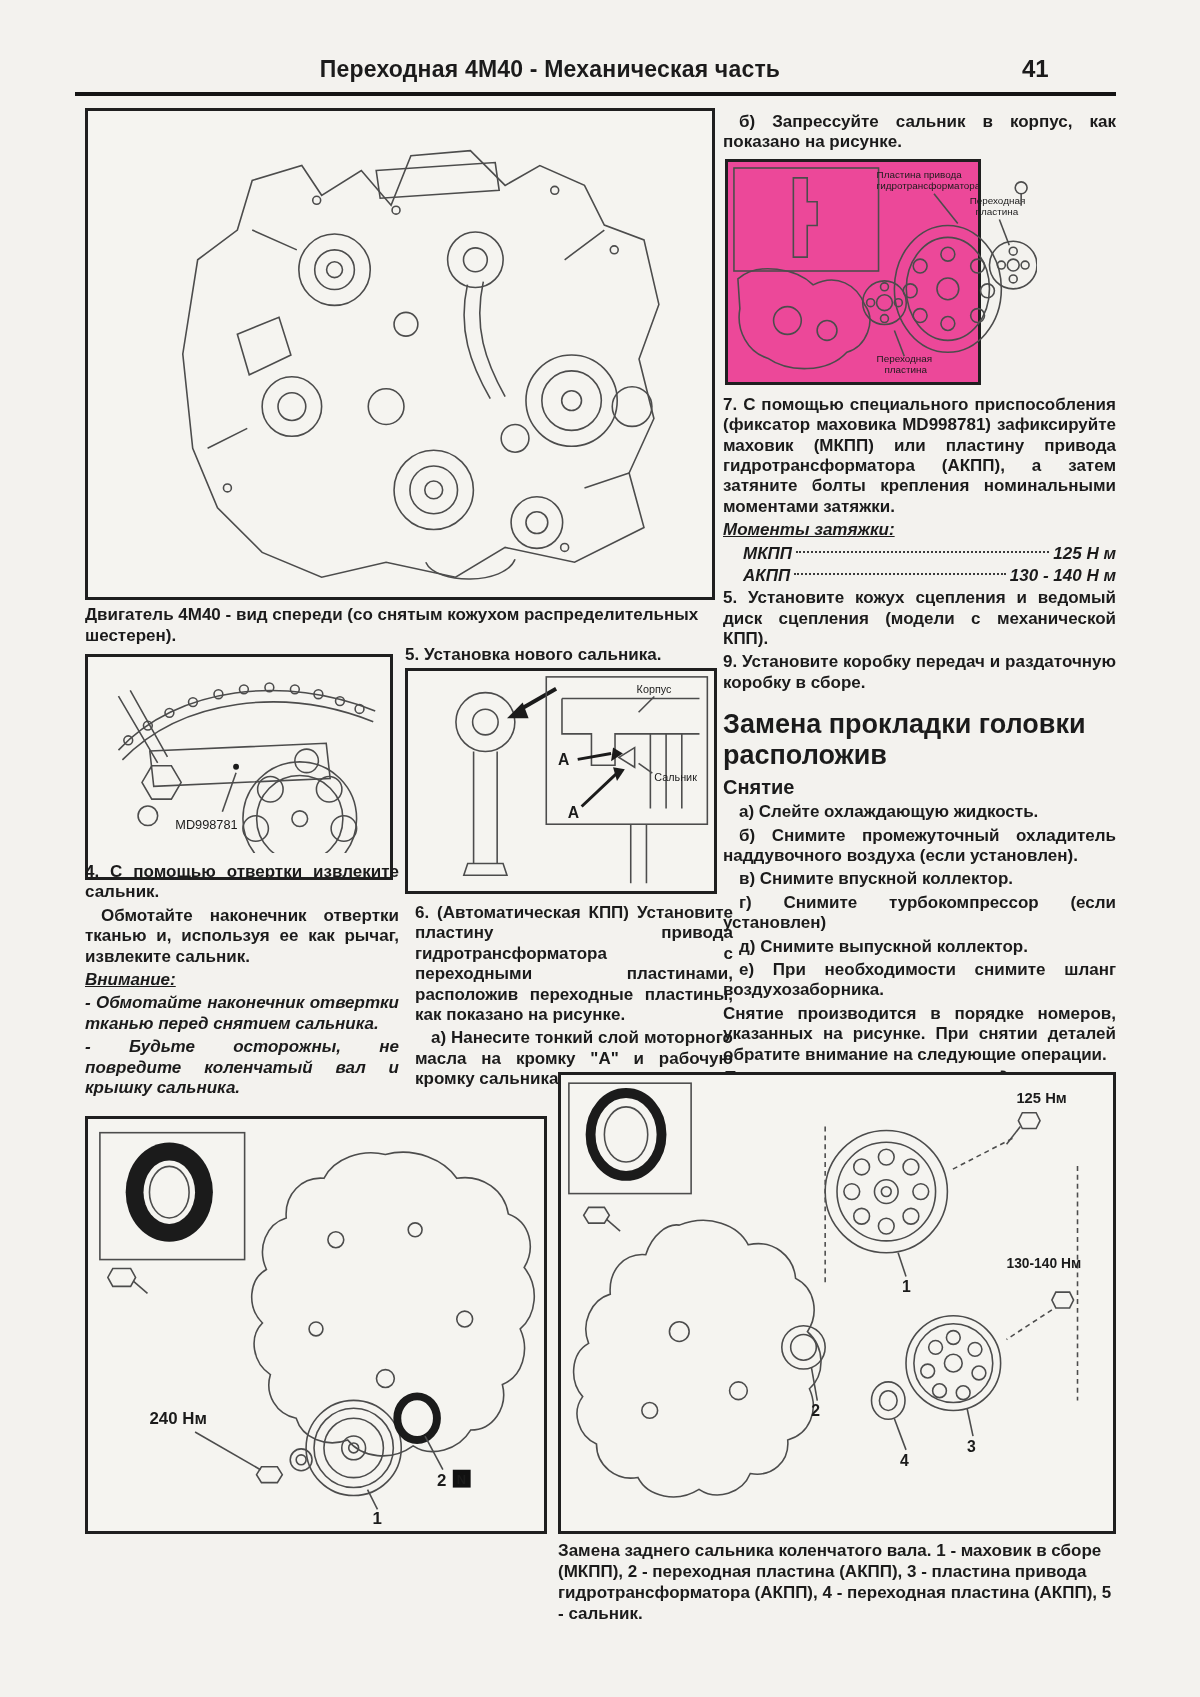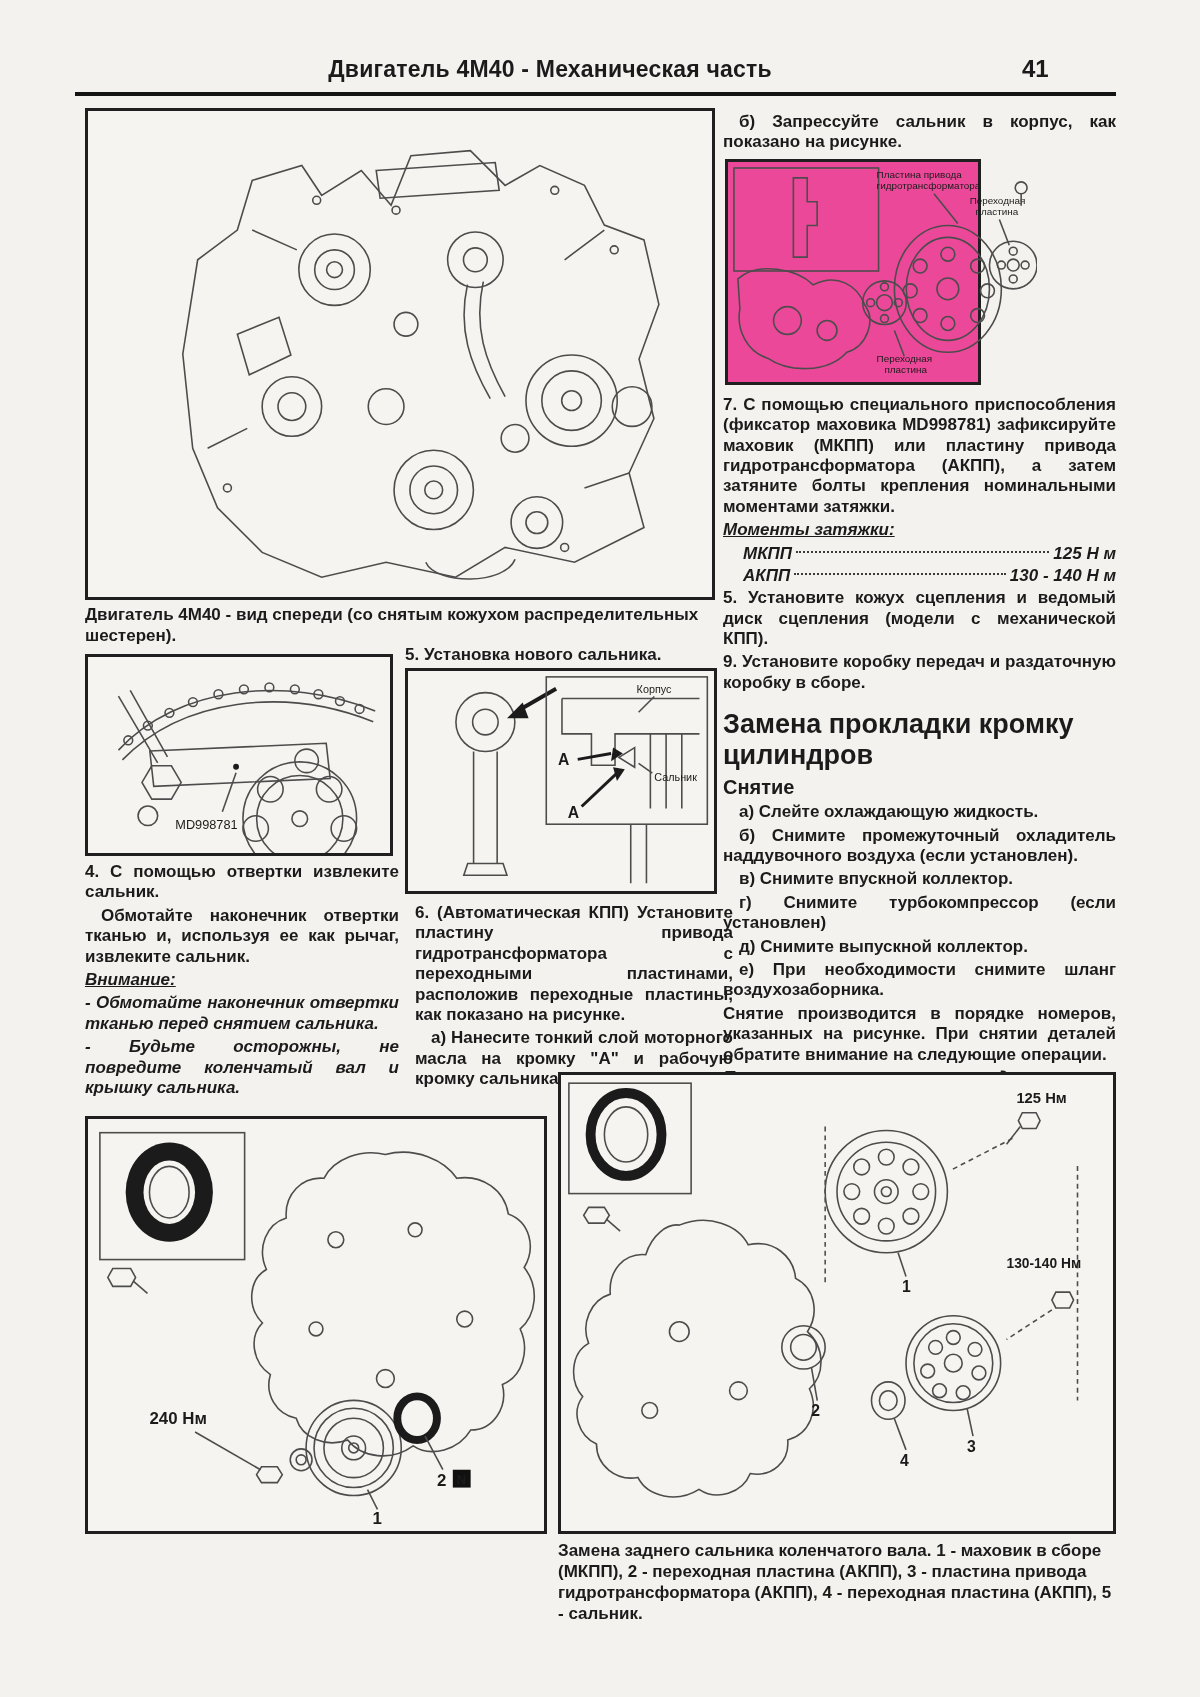--- a/index.html
+++ b/index.html
@@ -28,21 +28,21 @@
   svg{display:block;}
   svg text{font-family:"Liberation Sans",sans-serif;fill:#1b1b1b;}
   .lineart{stroke:#4c4c4c;fill:none;stroke-width:1.6;}
   .dark{fill:#1b1b1b;}
 </style>
 </head>
 <body>
 
 <div class="page">
 
-  <div class="hdr-title">Двигатель 4М40 - Механическая часть</div>
+  <div class="hdr-title">Переходная 4М40 - Механическая часть</div>
   <div class="hdr-num">41</div>
   <div class="hdr-rule"></div>
 
   <div class="figbox" style="left:85px;top:108px;width:630px;height:492px;">
     <svg width="624" height="486" viewBox="0 0 628 490">
       <path class="lineart" d="M95,245 L110,150 L150,120 L165,70 L215,55 L235,85 L275,60 L305,95 L325,45 L385,40 L420,75 L455,55 L500,75 L520,115 L560,130 L575,195 L555,250 L570,310 L545,365 L560,420 L490,455 L420,440 L370,470 L300,455 L235,470 L175,445 L130,400 L105,340 Z"></path>
       <path class="lineart" d="M290,60 L410,52 L414,80 L294,88 Z"></path>
       <path class="lineart" d="M150,225 L192,208 L204,246 L162,266 Z"></path>
       <path class="lineart" d="M382,175 C372,220 385,255 405,290"></path>
       <path class="lineart" d="M398,172 C388,218 400,252 420,288"></path>
@@ -70,21 +70,21 @@
       <circle class="lineart" cx="230" cy="90" r="4"></circle>
         <circle class="lineart" cx="310" cy="100" r="4"></circle>
         <circle class="lineart" cx="470" cy="80" r="4"></circle>
         <circle class="lineart" cx="530" cy="140" r="4"></circle>
         <circle class="lineart" cx="140" cy="380" r="4"></circle>
         <circle class="lineart" cx="480" cy="440" r="4"></circle>
     </svg>
   </div>
   <div class="cap" style="left:85px;top:604px;width:632px;">Двигатель 4М40 - вид спереди (со снятым кожухом распределительных шестерен).</div>
 
-  <div class="figbox" style="left:85px;top:654px;width:308px;height:202px;">
+  <div class="figbox" style="left:85px;top:654px;width:308px;height:226px;">
     <svg width="302" height="196" viewBox="0 0 306 200">
       <path class="lineart" d="M30,95 C90,30 200,18 292,55"></path>
       <path class="lineart" d="M34,105 C95,42 200,30 290,66"></path>
       <circle class="lineart" cx="40" cy="85" r="4.5"></circle>
         <circle class="lineart" cx="60" cy="70" r="4.5"></circle>
         <circle class="lineart" cx="82" cy="57" r="4.5"></circle>
         <circle class="lineart" cx="106" cy="46" r="4.5"></circle>
         <circle class="lineart" cx="132" cy="38" r="4.5"></circle>
         <circle class="lineart" cx="158" cy="33" r="4.5"></circle>
         <circle class="lineart" cx="184" cy="31" r="4.5"></circle>
@@ -205,21 +205,21 @@
       <span>125 Н м</span>
     </div>
     <div class="trow">
       <span>АКПП</span>
       <span class="lead"></span>
       <span>130 - 140 Н м</span>
     </div>
     <p class="p">5. Установите кожух сцепления и ведомый диск сцепления (модели с механической КПП).</p>
     <p class="p">9. Установите коробку передач и раздаточную коробку в сборе.</p>
 
-    <div class="h1">Замена прокладки кромку цилиндров</div>
+    <div class="h1">Замена прокладки головки расположив</div>
     <div class="h2">Снятие</div>
     <p class="p ind">а) Слейте охлаждающую жидкость.</p>
     <p class="p ind">б) Снимите промежуточный охладитель наддувочного воздуха (если установлен).</p>
     <p class="p ind">в) Снимите впускной коллектор.</p>
     <p class="p ind">г) Снимите турбокомпрессор (если установлен)</p>
     <p class="p ind">д) Снимите выпускной коллектор.</p>
     <p class="p ind">е) При необходимости снимите шланг воздухозаборника.</p>
     <p class="p">Снятие производится в порядке номеров, указанных на рисунке. При снятии деталей обратите внимание на следующие операции.</p>
     <p class="p it"><span class="ul">Примечание:</span><span> снятие прокладки головки цилиндров приведено для автомо-</span></p>
   </div>

